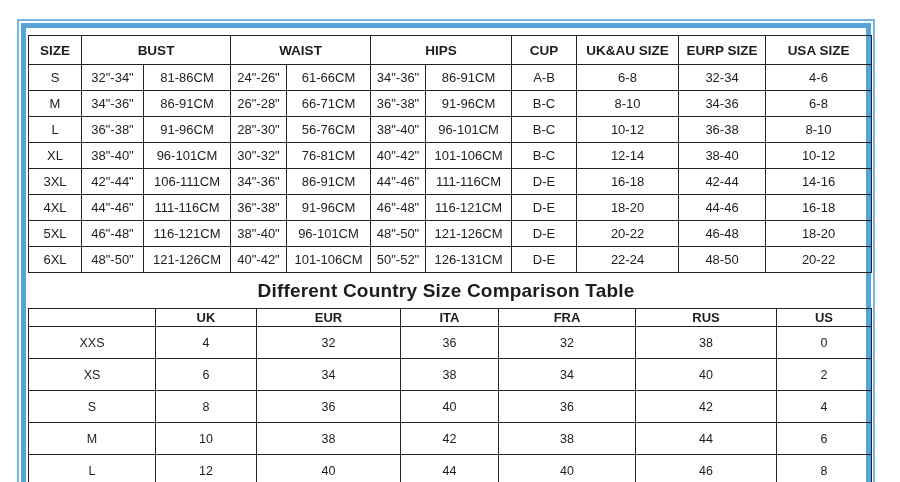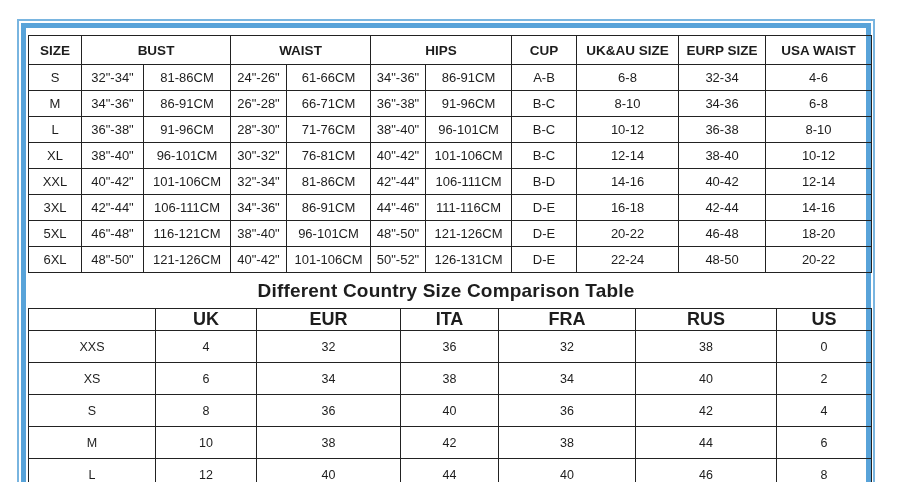--- a/index.html
+++ b/index.html
@@ -48,21 +48,21 @@
     height: 35px;
     line-height: 35px;
     text-align: center;
     font-size: 19px;
     font-weight: bold;
     letter-spacing: 0.2px;
   }
   
   .comparison th {
     height: 18px;
-    font-size: 18px;
+    font-size: 13px;
     font-weight: bold;
   }
   .comparison td {
     height: 32px;
     font-size: 12.5px;
   }
 </style>
 </head>
 <body>
 
@@ -84,21 +84,21 @@
     </colgroup>
     <thead>
       <tr>
         <th colspan="1">SIZE</th>
         <th colspan="2">BUST</th>
         <th colspan="2">WAIST</th>
         <th colspan="2">HIPS</th>
         <th colspan="1">CUP</th>
         <th colspan="1">UK&amp;AU SIZE</th>
         <th colspan="1">EURP SIZE</th>
-        <th colspan="1">USA WAIST</th>
+        <th colspan="1">USA SIZE</th>
       </tr>
     </thead>
     <tbody>
         <tr>
           <td>S</td>
           <td>32"-34"</td>
           <td>81-86CM</td>
           <td>24"-26"</td>
           <td>61-66CM</td>
           <td>34"-36"</td>
@@ -119,21 +119,21 @@
           <td>B-C</td>
           <td>8-10</td>
           <td>34-36</td>
           <td>6-8</td>
         </tr>
         <tr>
           <td>L</td>
           <td>36"-38"</td>
           <td>91-96CM</td>
           <td>28"-30"</td>
-          <td>71-76CM</td>
+          <td>56-76CM</td>
           <td>38"-40"</td>
           <td>96-101CM</td>
           <td>B-C</td>
           <td>10-12</td>
           <td>36-38</td>
           <td>8-10</td>
         </tr>
         <tr>
           <td>XL</td>
           <td>38"-40"</td>
@@ -141,44 +141,44 @@
           <td>30"-32"</td>
           <td>76-81CM</td>
           <td>40"-42"</td>
           <td>101-106CM</td>
           <td>B-C</td>
           <td>12-14</td>
           <td>38-40</td>
           <td>10-12</td>
         </tr>
         <tr>
-          <td>XXL</td>
-          <td>40"-42"</td>
-          <td>101-106CM</td>
-          <td>32"-34"</td>
-          <td>81-86CM</td>
-          <td>42"-44"</td>
-          <td>106-111CM</td>
-          <td>B-D</td>
-          <td>14-16</td>
-          <td>40-42</td>
-          <td>12-14</td>
-        </tr>
-        <tr>
           <td>3XL</td>
           <td>42"-44"</td>
           <td>106-111CM</td>
           <td>34"-36"</td>
           <td>86-91CM</td>
           <td>44"-46"</td>
           <td>111-116CM</td>
           <td>D-E</td>
           <td>16-18</td>
           <td>42-44</td>
           <td>14-16</td>
+        </tr>
+        <tr>
+          <td>4XL</td>
+          <td>44"-46"</td>
+          <td>111-116CM</td>
+          <td>36"-38"</td>
+          <td>91-96CM</td>
+          <td>46"-48"</td>
+          <td>116-121CM</td>
+          <td>D-E</td>
+          <td>18-20</td>
+          <td>44-46</td>
+          <td>16-18</td>
         </tr>
         <tr>
           <td>5XL</td>
           <td>46"-48"</td>
           <td>116-121CM</td>
           <td>38"-40"</td>
           <td>96-101CM</td>
           <td>48"-50"</td>
           <td>121-126CM</td>
           <td>D-E</td>

